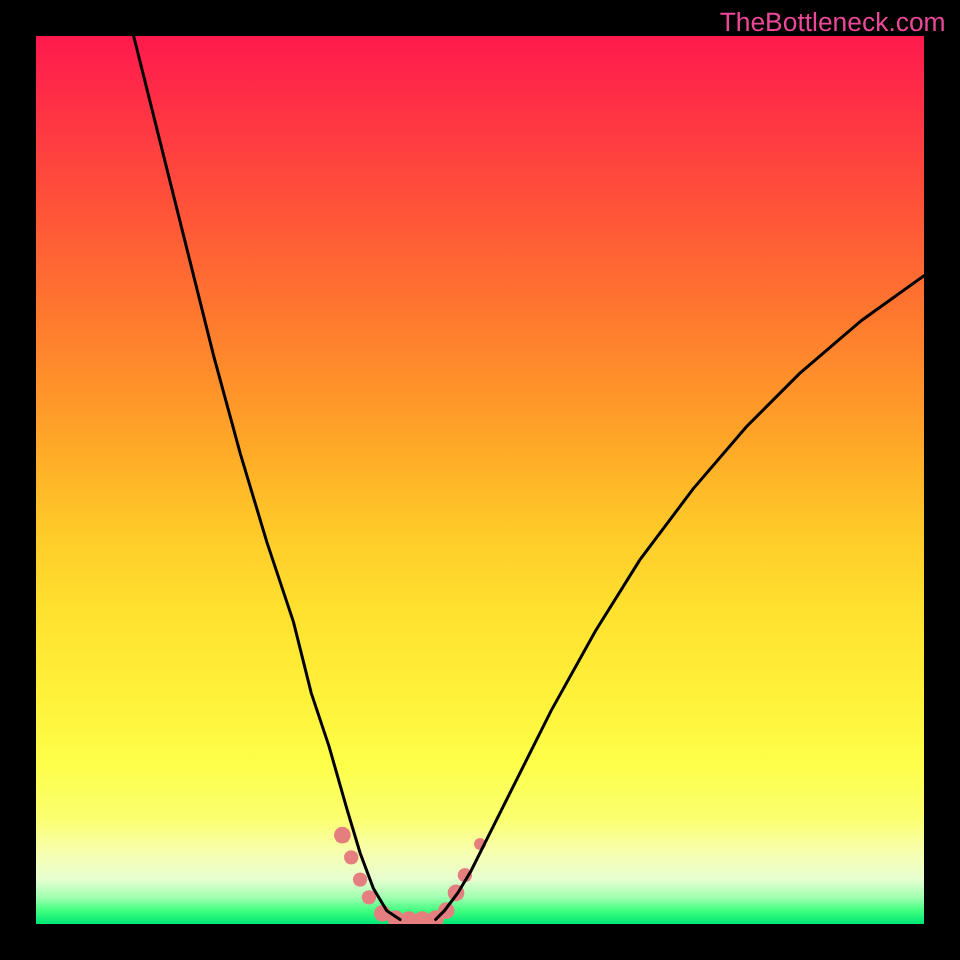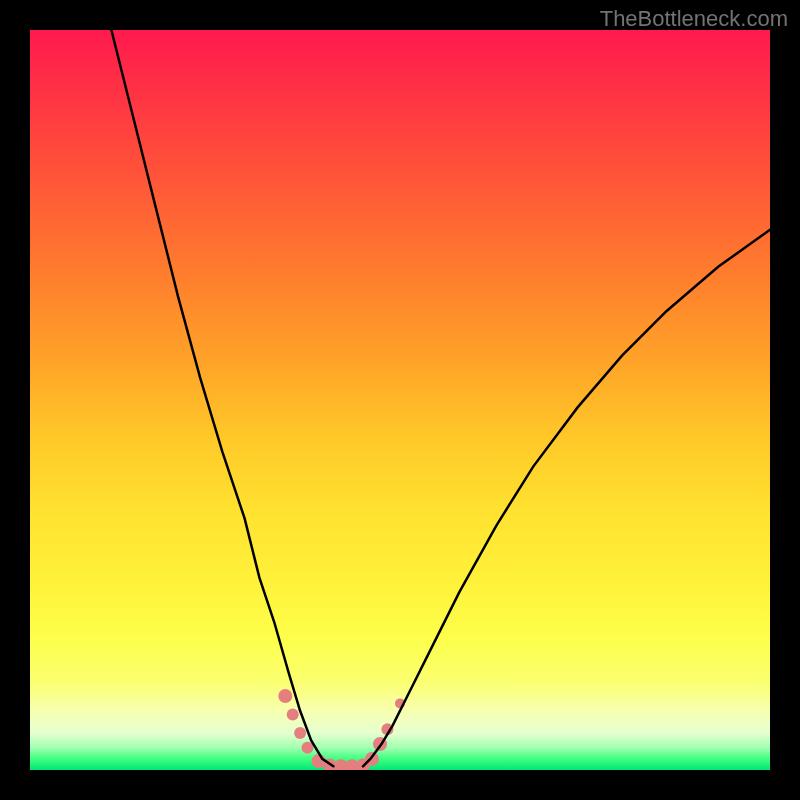--- a/index.html
+++ b/index.html
@@ -7,21 +7,21 @@
     width: 800px;
     height: 800px;
     background: #000;
     position: relative;
     font-family: Arial, sans-serif;
   }
   .watermark {
     position: absolute;
     top: 6px;
     right: 12px;
-    color: #737373;
+    color: #ec4899;
     font-size: 22px;
     font-weight: 500;
     z-index: 10;
   }
   .plot-area {
     position: absolute;
     left: 30px;
     top: 30px;
     width: 740px;
     height: 740px;

